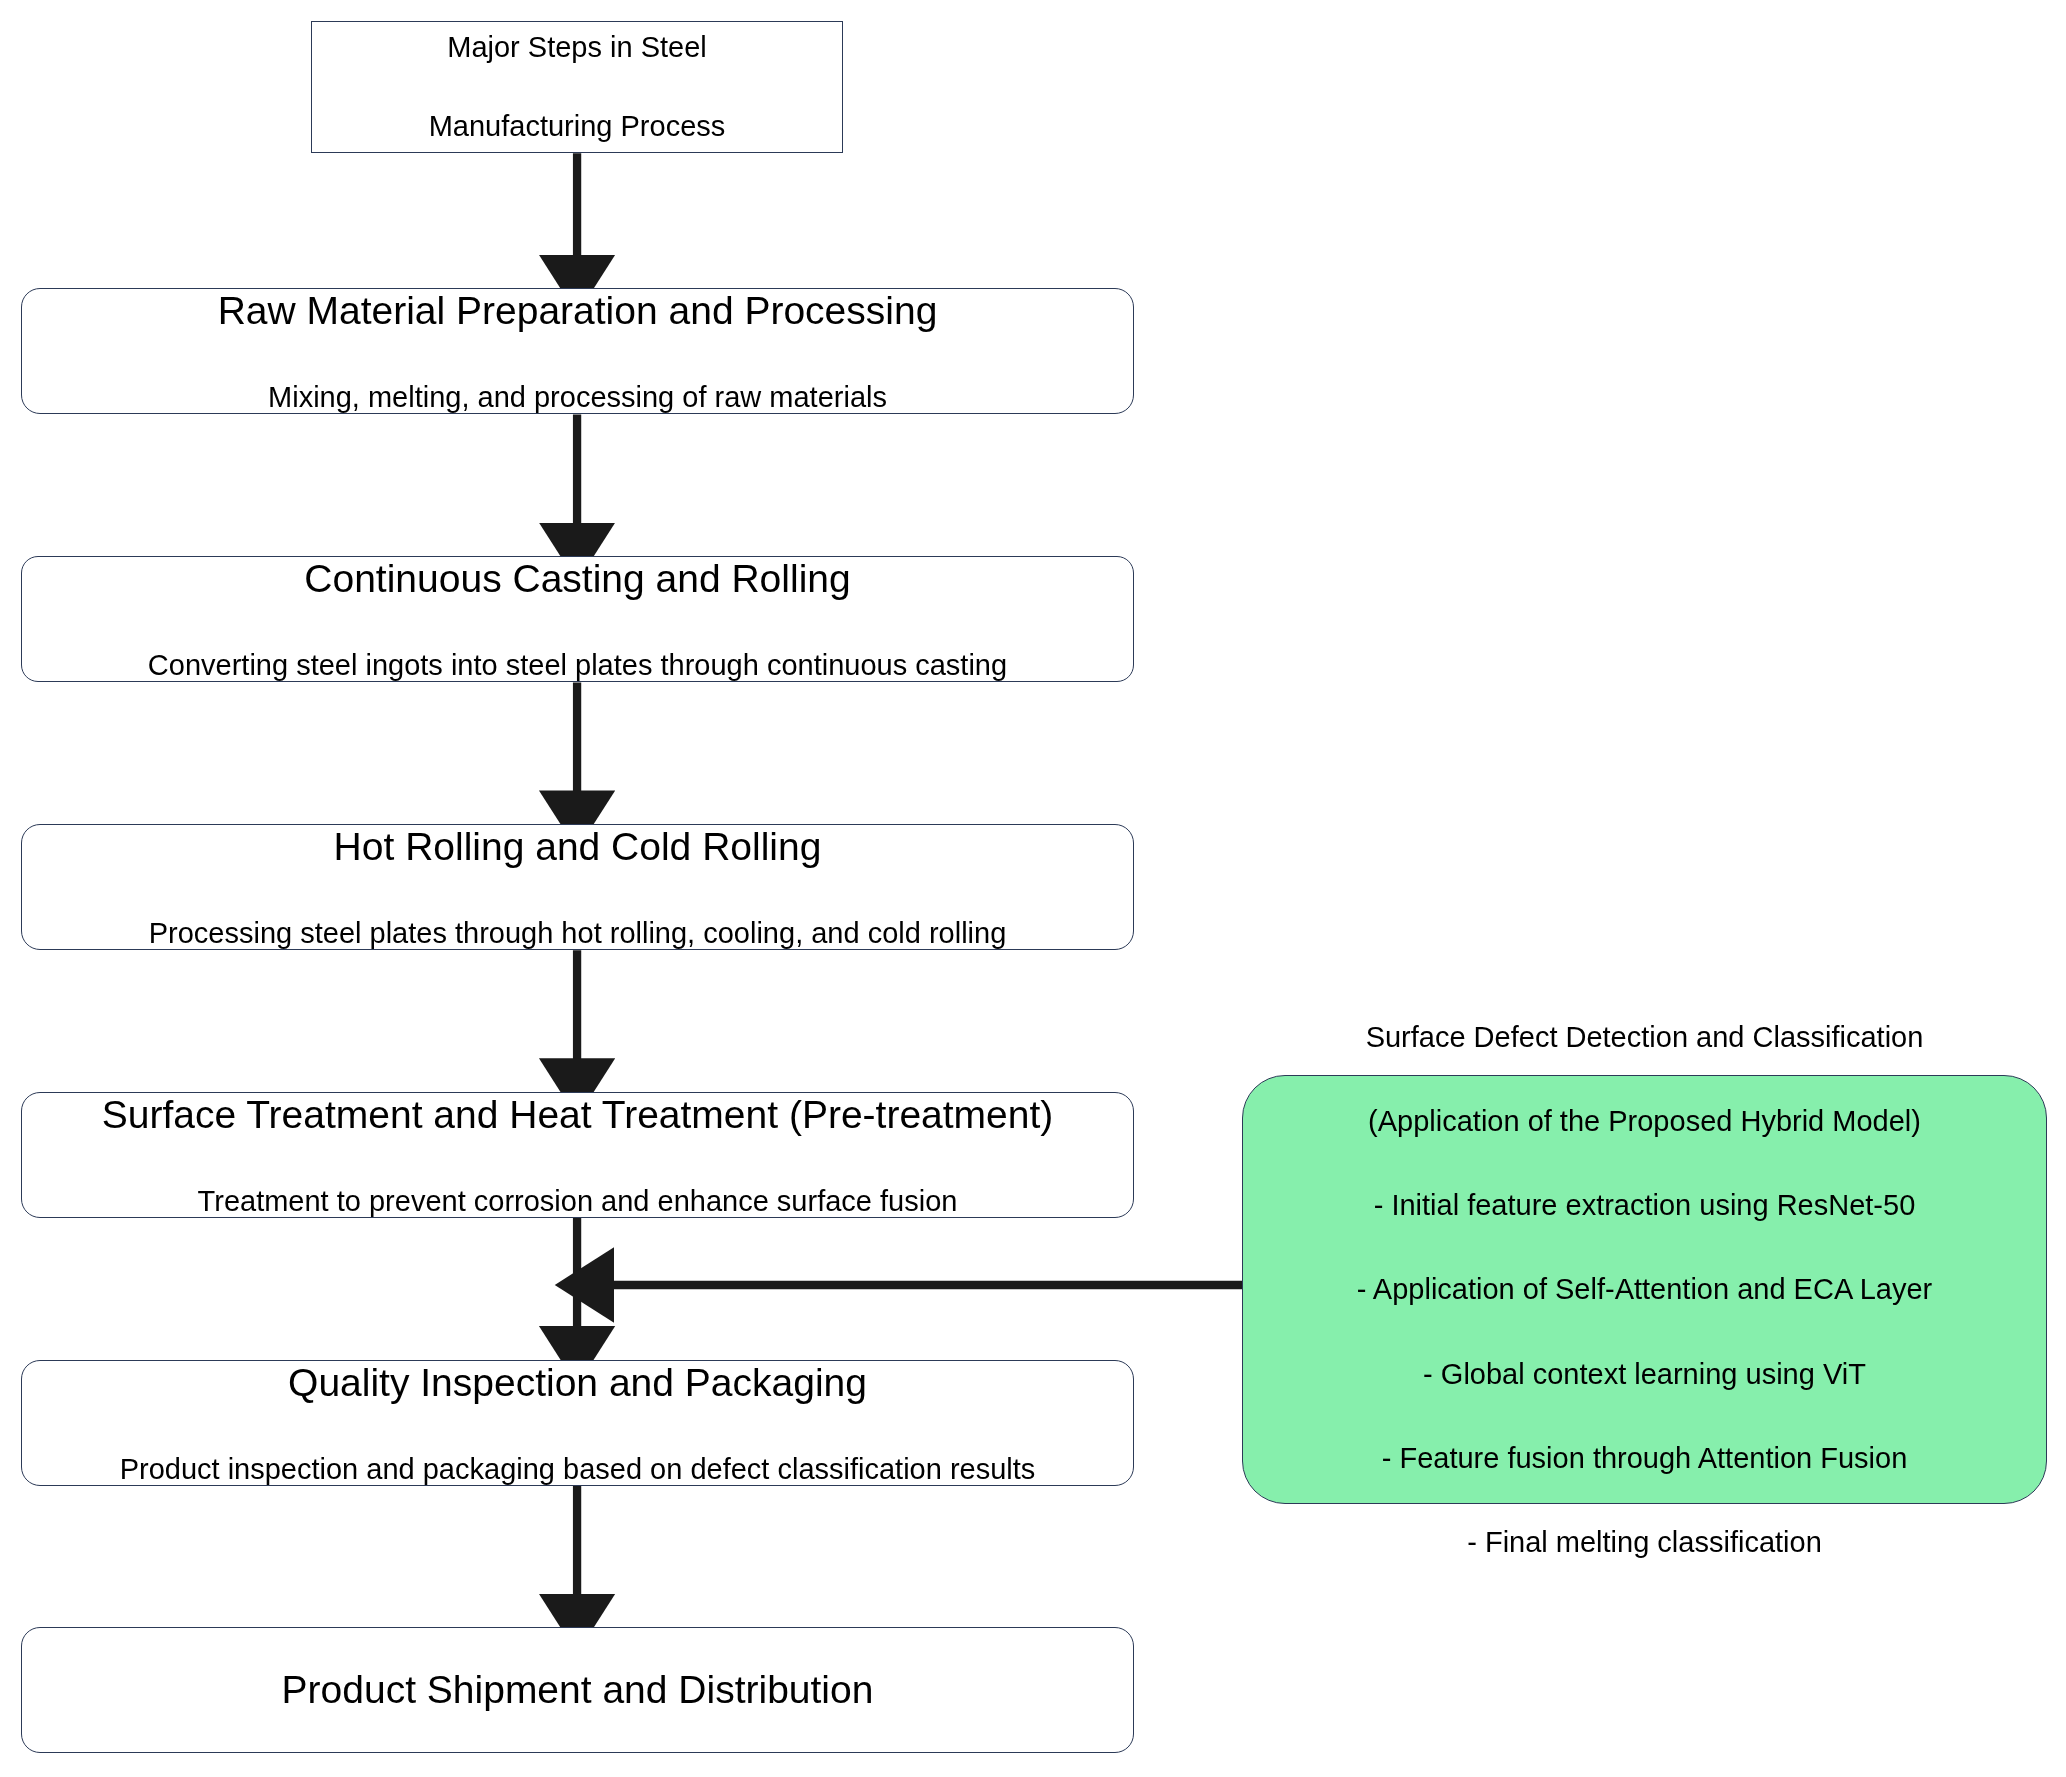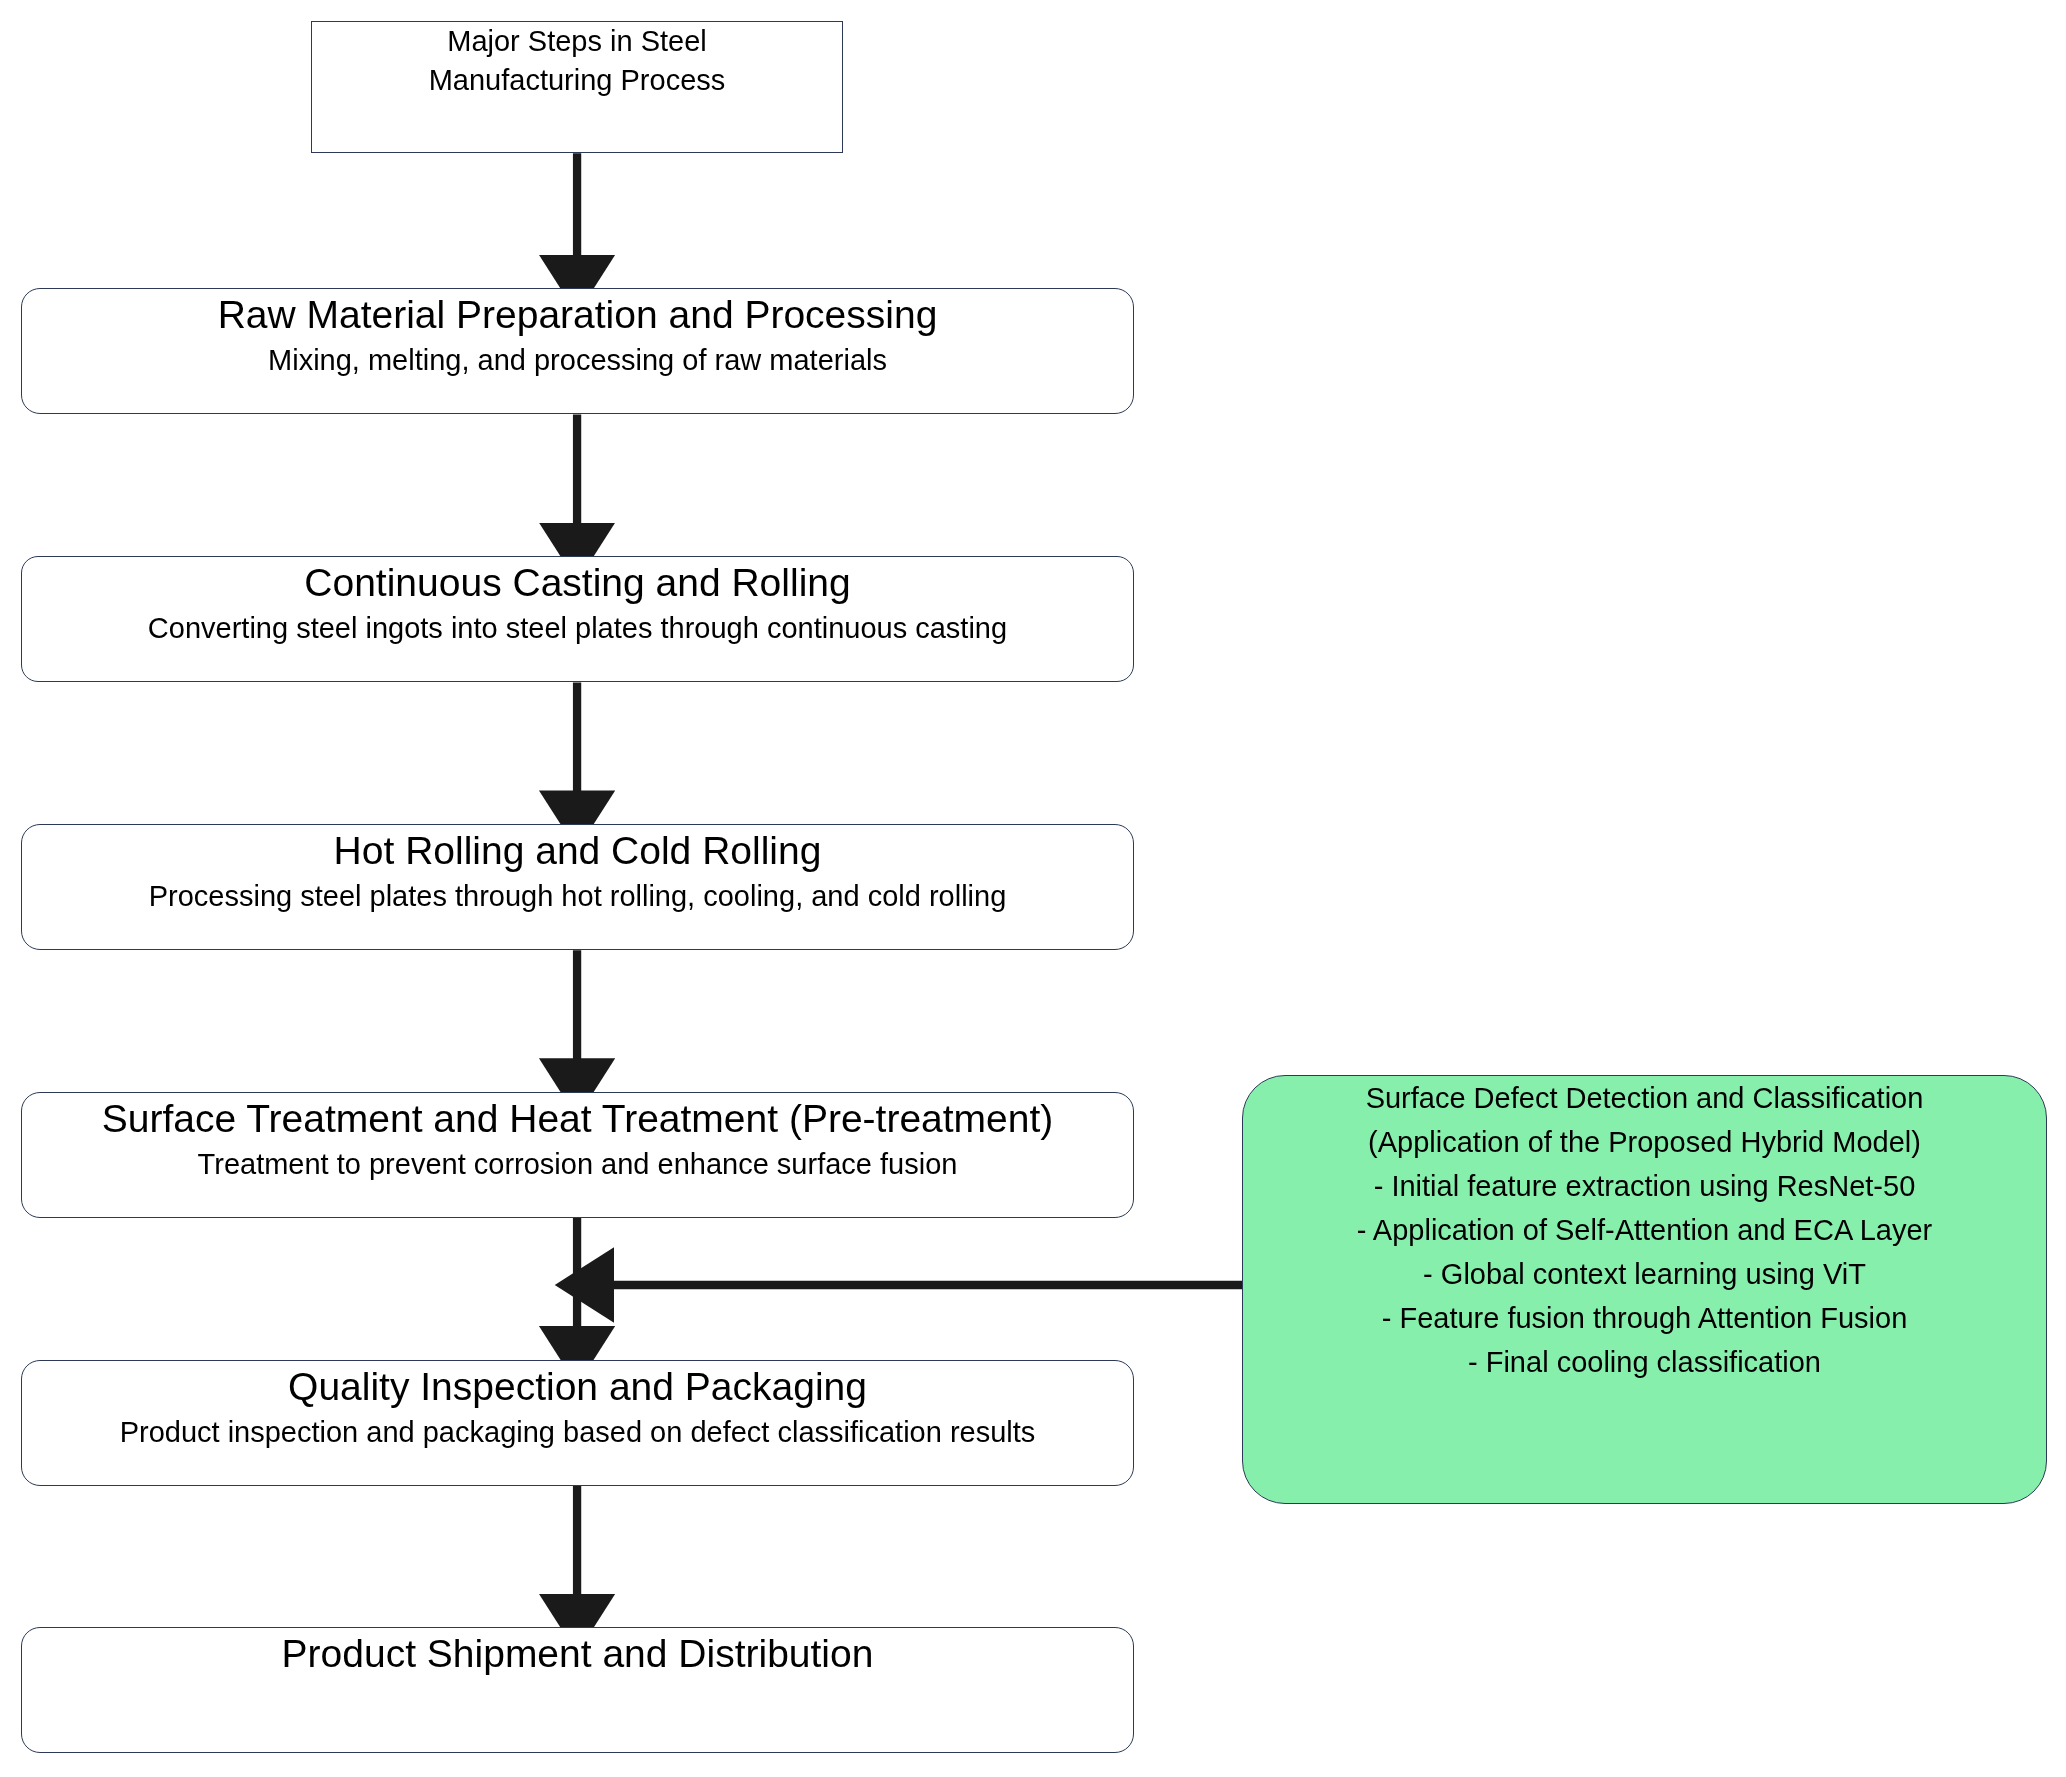--- a/index.html
+++ b/index.html
@@ -11,24 +11,25 @@
     position:relative;
   }
   #stage{position:absolute;left:0;top:0;width:2066px;height:1778px;}
 
   .node{
     position:absolute;
     box-sizing:border-box;
     display:flex;
     flex-direction:column;
     align-items:center;
-    justify-content:flex-start;
+    justify-content:center;
     text-align:center;
     background:#ffffff;
     border:1.9px solid #2C3A57;
+    gap:40px;
   }
   .node .line{
     display:block;
     line-height:1.34;
     white-space:nowrap;
   }
 
   
   #title-node{
     left:311px; top:21px; width:532px; height:132px;
@@ -125,17 +126,17 @@
     <span class="line line-title">Product Shipment and Distribution</span>
   </div>
 
   <div class="node" id="callout-node">
     <span class="line">Surface Defect Detection and Classification</span>
     <span class="line">(Application of the Proposed Hybrid Model)</span>
     <span class="line">- Initial feature extraction using ResNet-50</span>
     <span class="line">- Application of Self-Attention and ECA Layer</span>
     <span class="line">- Global context learning using ViT</span>
     <span class="line">-   Feature fusion through Attention Fusion</span>
-    <span class="line">- Final cooling classification</span>
+    <span class="line">- Final melting classification</span>
   </div>
 
 </div>
 
 
 </body></html>

